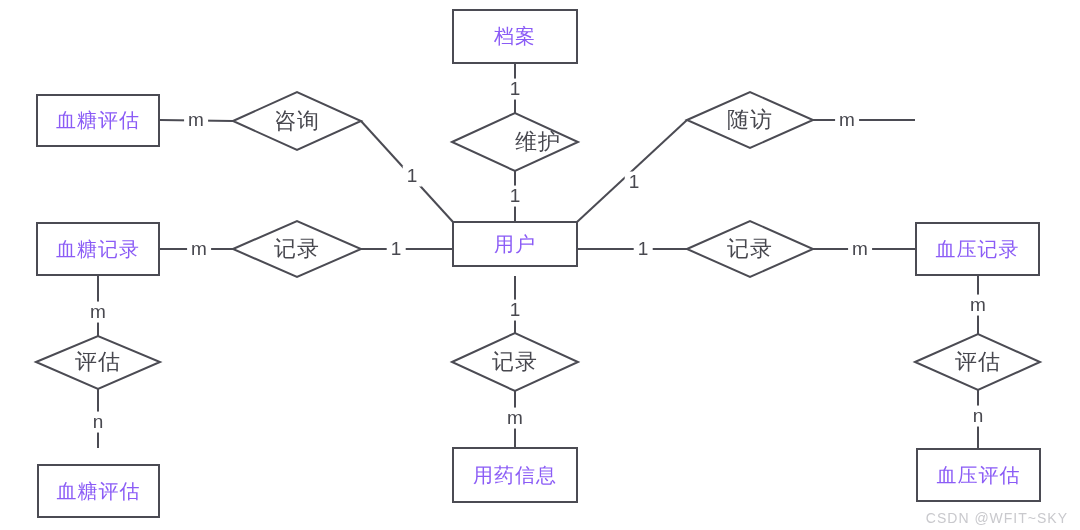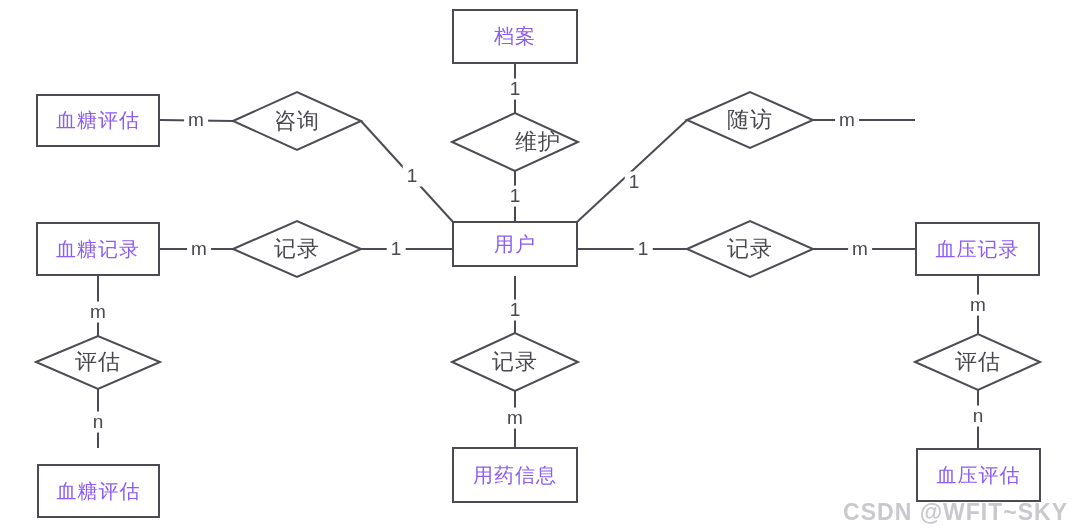--- a/index.html
+++ b/index.html
@@ -42,25 +42,24 @@
     line-height: 1.1;
     color: #48484f;
     background: #ffffff;
     padding: 0 4px;
     white-space: nowrap;
   }
   .watermark {
     position: absolute;
     right: 12px;
     bottom: 4px;
-    font-size: 23px;
+    font-size: 14px;
     letter-spacing: 1px;
     color: #c9c9cd;
     white-space: nowrap;
-    font-weight: bold;
   }
 </style>
 </head>
 <body>
 
 <div class="canvas">
 
   <svg class="wires" width="1080" height="530" viewBox="0 0 1080 530" xmlns="http://www.w3.org/2000/svg">
     <g stroke="#4b4b53" stroke-width="2" fill="none">
       <line x1="515" y1="64" x2="515" y2="113"></line>

